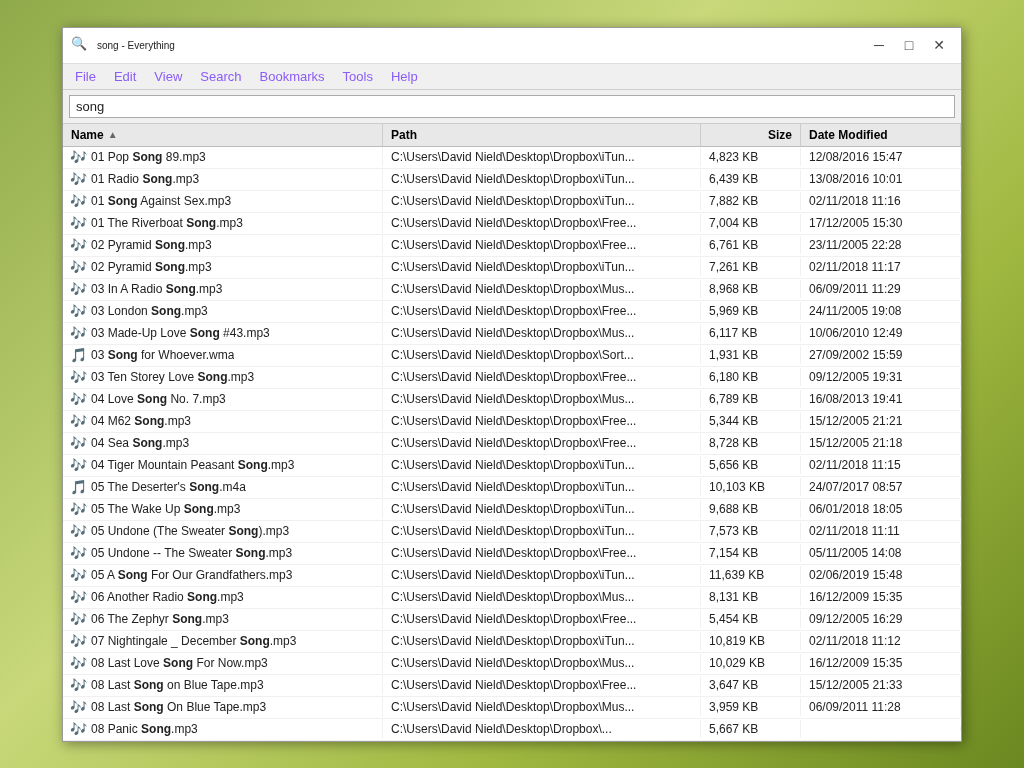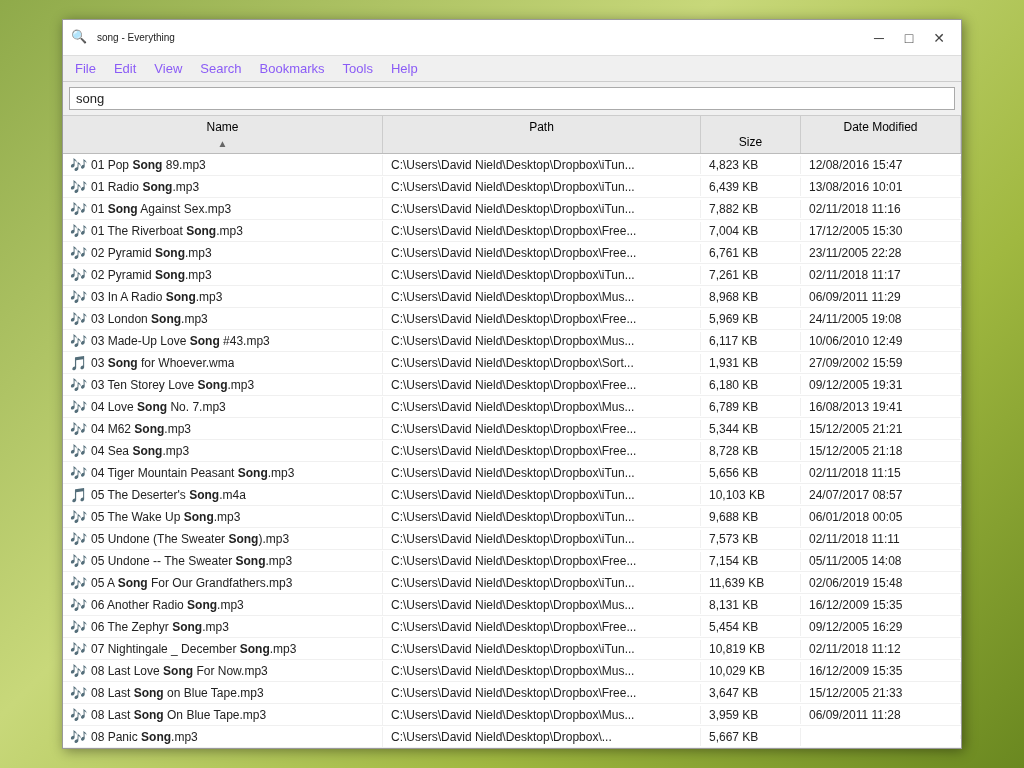--- a/index.html
+++ b/index.html
@@ -100,22 +100,21 @@
       font-size: 12px;
       user-select: none;
     }
     .col-header {
       padding: 4px 8px;
       border-right: 1px solid #ccc;
       cursor: pointer;
       display: flex;
       align-items: center;
       gap: 4px;
-      font-weight: normal;
-      flex-direction: column;
+      font-weight: bold;
     }
     .col-header.right { justify-content: flex-end; }
     .sort-arrow { font-size: 10px; color: #666; }
     .table-body {
       overflow-y: auto;
       flex: 1;
       background: white;
     }
     .table-row {
       display: grid;
@@ -379,21 +378,21 @@
         </div>
         <div class="table-row">
           <div class="cell">
     <div class="cell-name">
       <span class="file-icon">🎶</span>
       <span class="name-text">05 The Wake Up <strong>Song</strong>.mp3</span>
     </div>
   </div>
           <div class="cell">C:\Users\David Nield\Desktop\Dropbox\iTun...</div>
           <div class="cell right">9,688 KB</div>
-          <div class="cell">06/01/2018 00:05</div>
+          <div class="cell">06/01/2018 18:05</div>
         </div>
         <div class="table-row">
           <div class="cell">
     <div class="cell-name">
       <span class="file-icon">🎶</span>
       <span class="name-text">05 Undone (The Sweater <strong>Song</strong>).mp3</span>
     </div>
   </div>
           <div class="cell">C:\Users\David Nield\Desktop\Dropbox\iTun...</div>
           <div class="cell right">7,573 KB</div>

